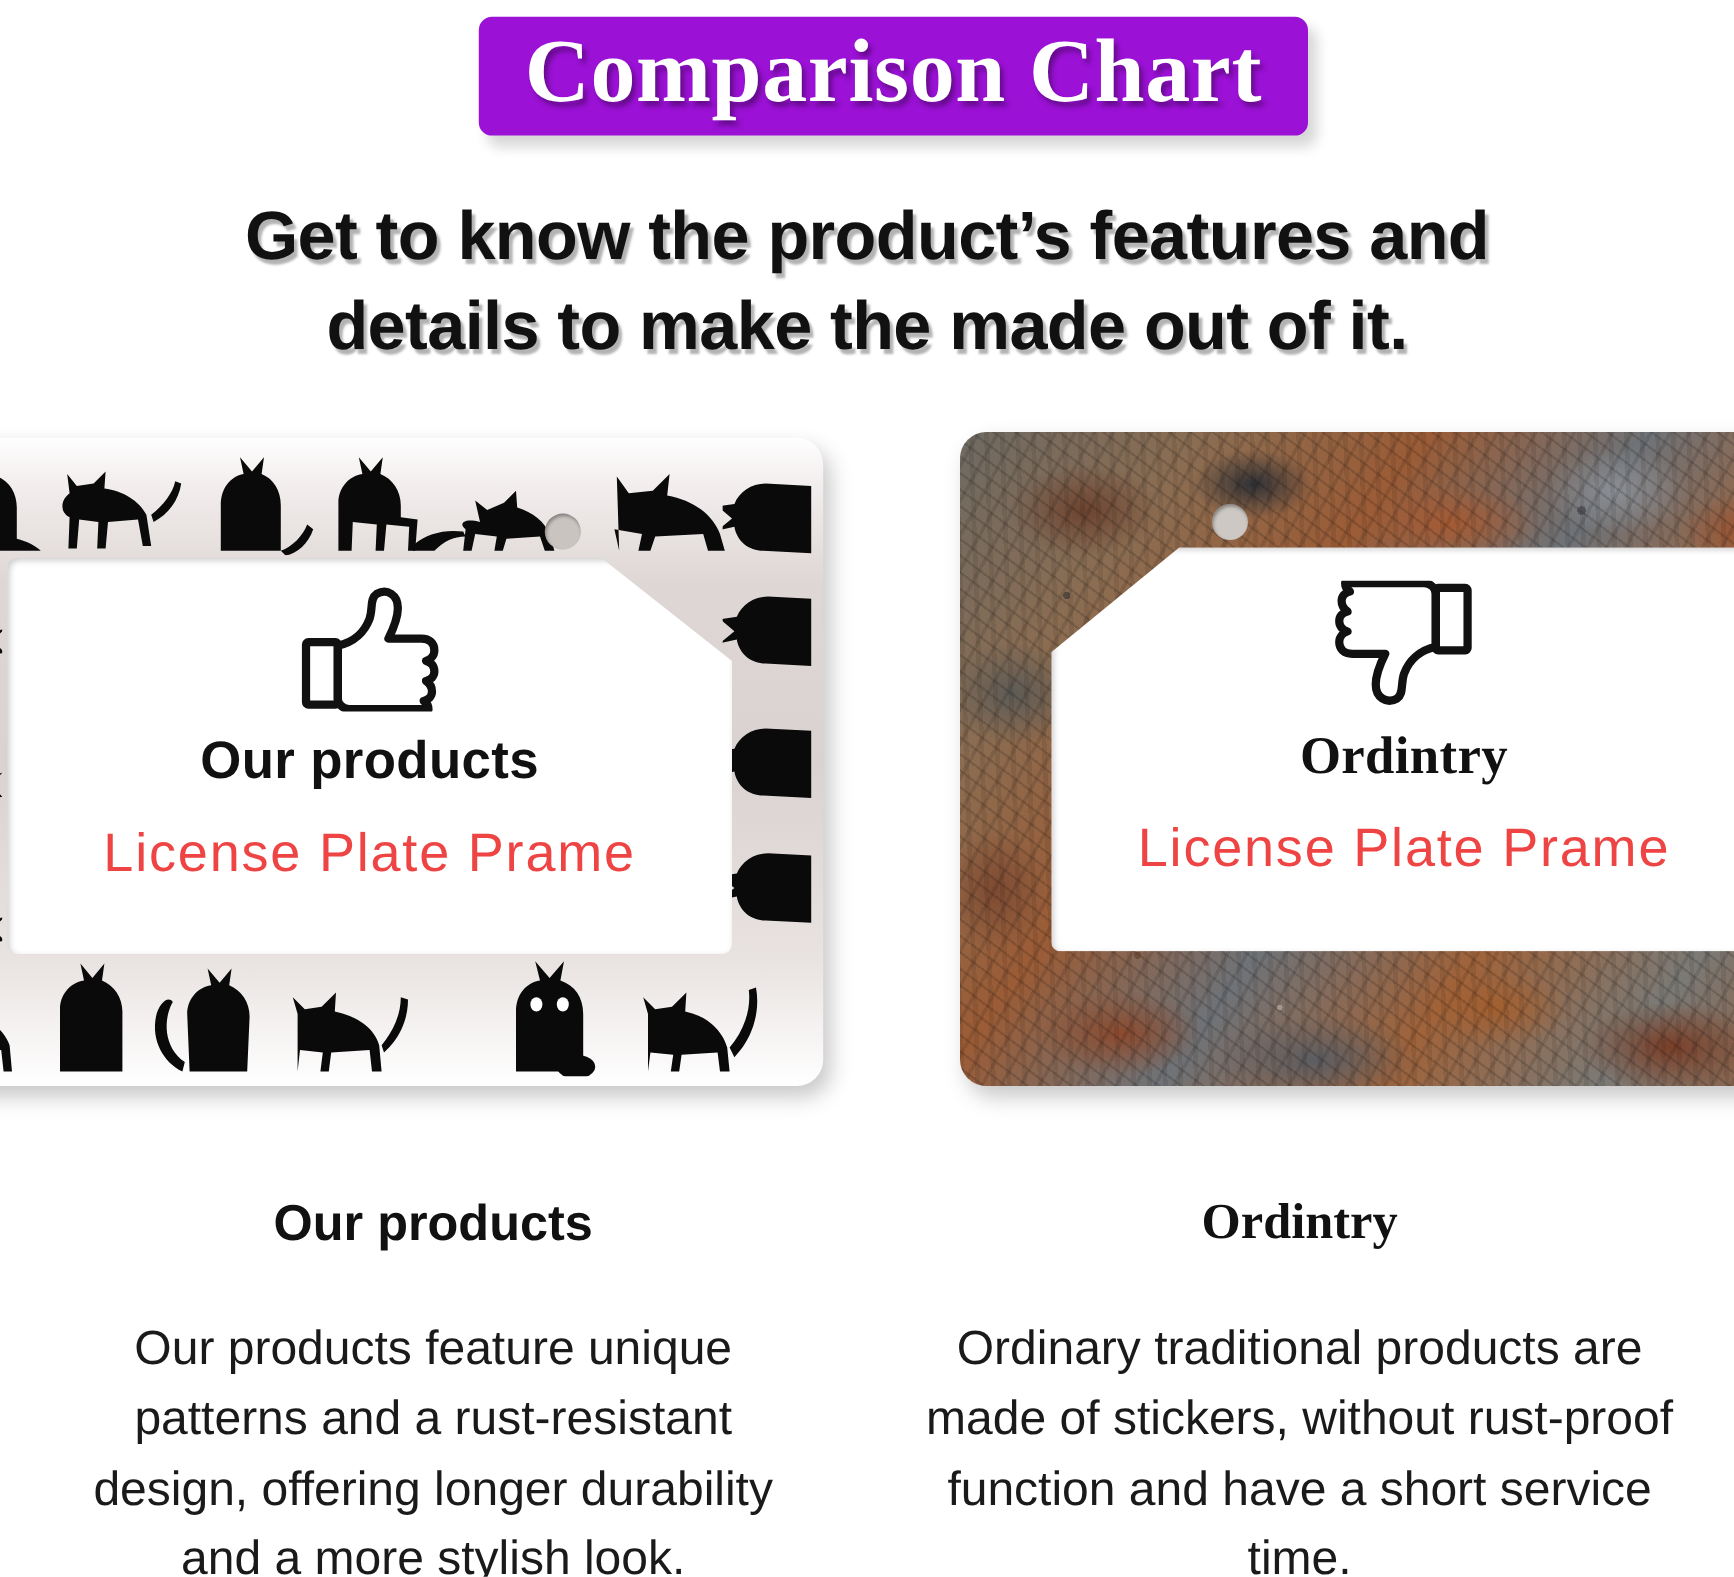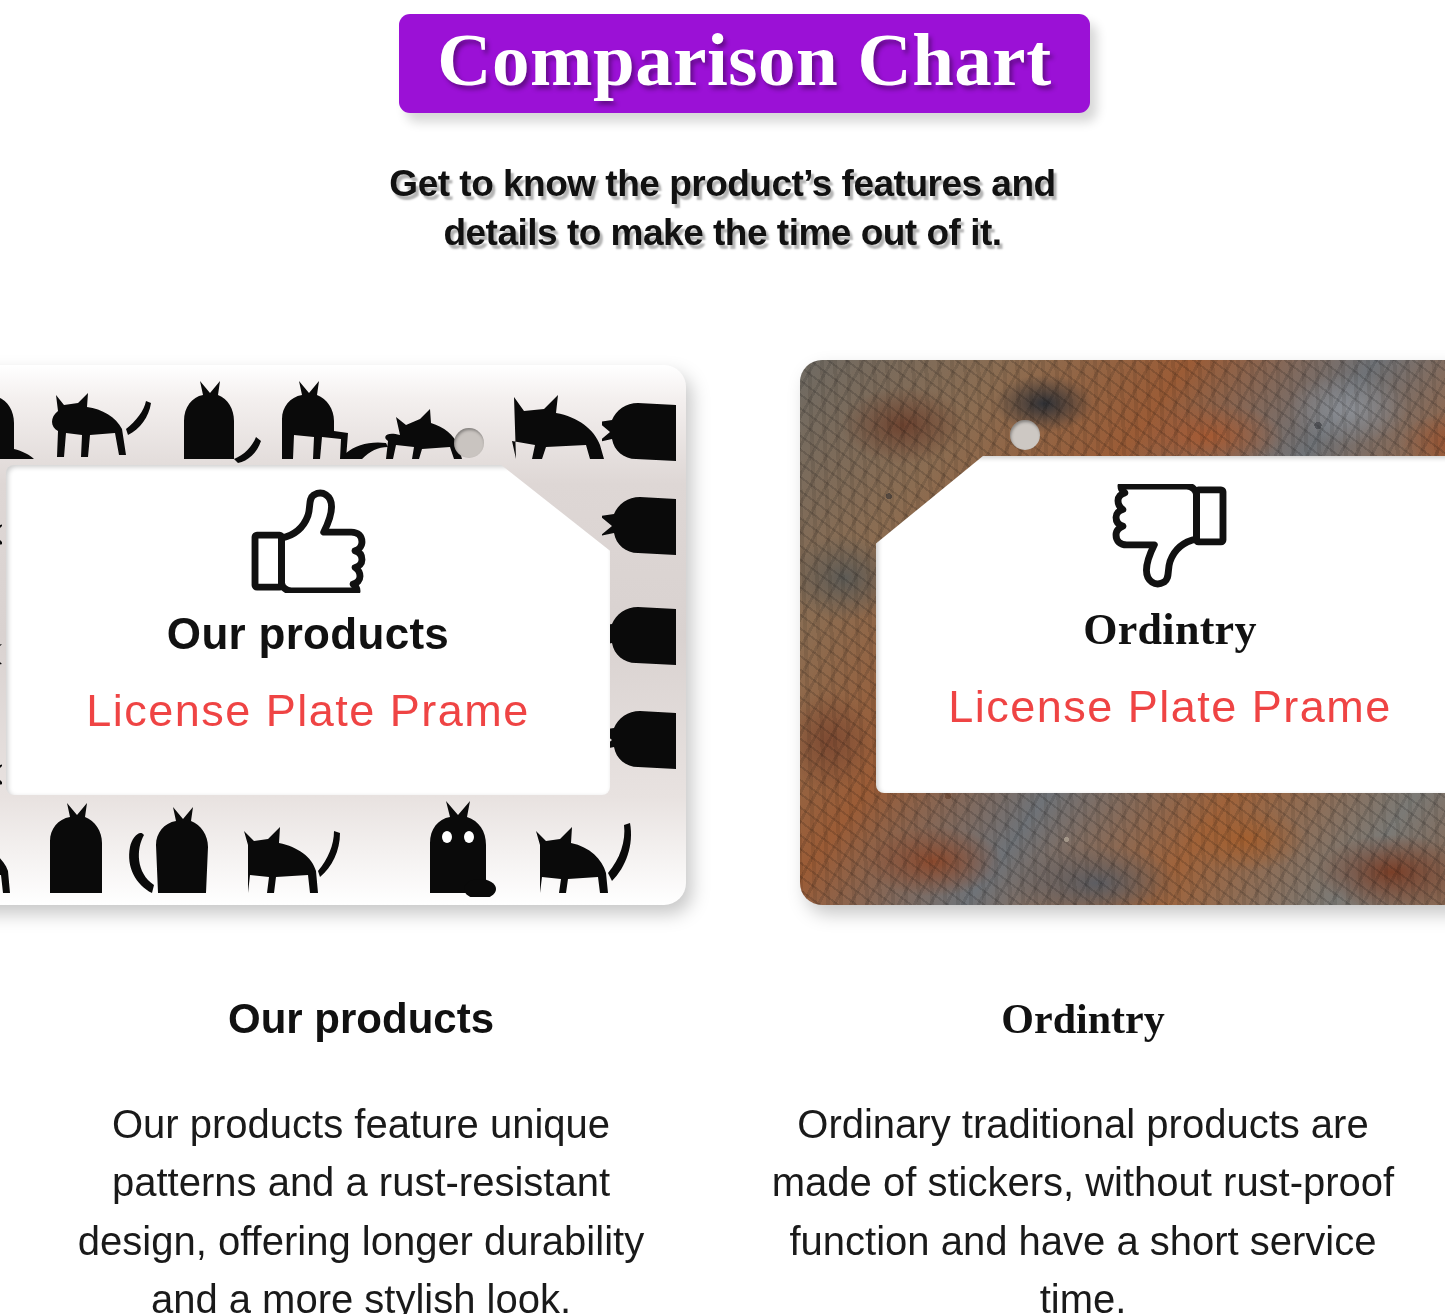--- a/index.html
+++ b/index.html
@@ -45,21 +45,21 @@
 
   
   .subtitle {
     position: absolute;
     left: 0;
     top: 160px;
     width: 1445px;
     text-align: center;
     font-family: "Liberation Sans", sans-serif;
     font-weight: bold;
-    font-size: 37px;
+    font-size: 57px;
     line-height: 1.32;
     color: #111111;
     letter-spacing: -0.5px;
     text-shadow: 3px 4px 2px rgba(0,0,0,0.30);
   }
   .subtitle .line { display: block; }
 
   
   .frames-row { position: absolute; left: 0; top: 0; width: 1445px; height: 960px; }
 
@@ -260,21 +260,21 @@
 <body>
 
 <div class="banner-wrap">
   <div class="banner">
     <div class="banner-title">Comparison Chart</div>
   </div>
 </div>
 
 <div class="subtitle">
   <span class="line">Get to know the product’s features and</span>
-  <span class="line">details to make the time out of it.</span>
+  <span class="line">details to make the made out of it.</span>
 </div>
 
 <div class="frames-row">
 
   <div class="frame frame-left">
     <div class="frame-face cat-face">
 
       <div class="cat-band" style="top:6px;height:92px;">
         <svg viewBox="0 0 756 92" width="756" height="92" preserveAspectRatio="none" aria-hidden="true">
           <g fill="#0a0a0a">

